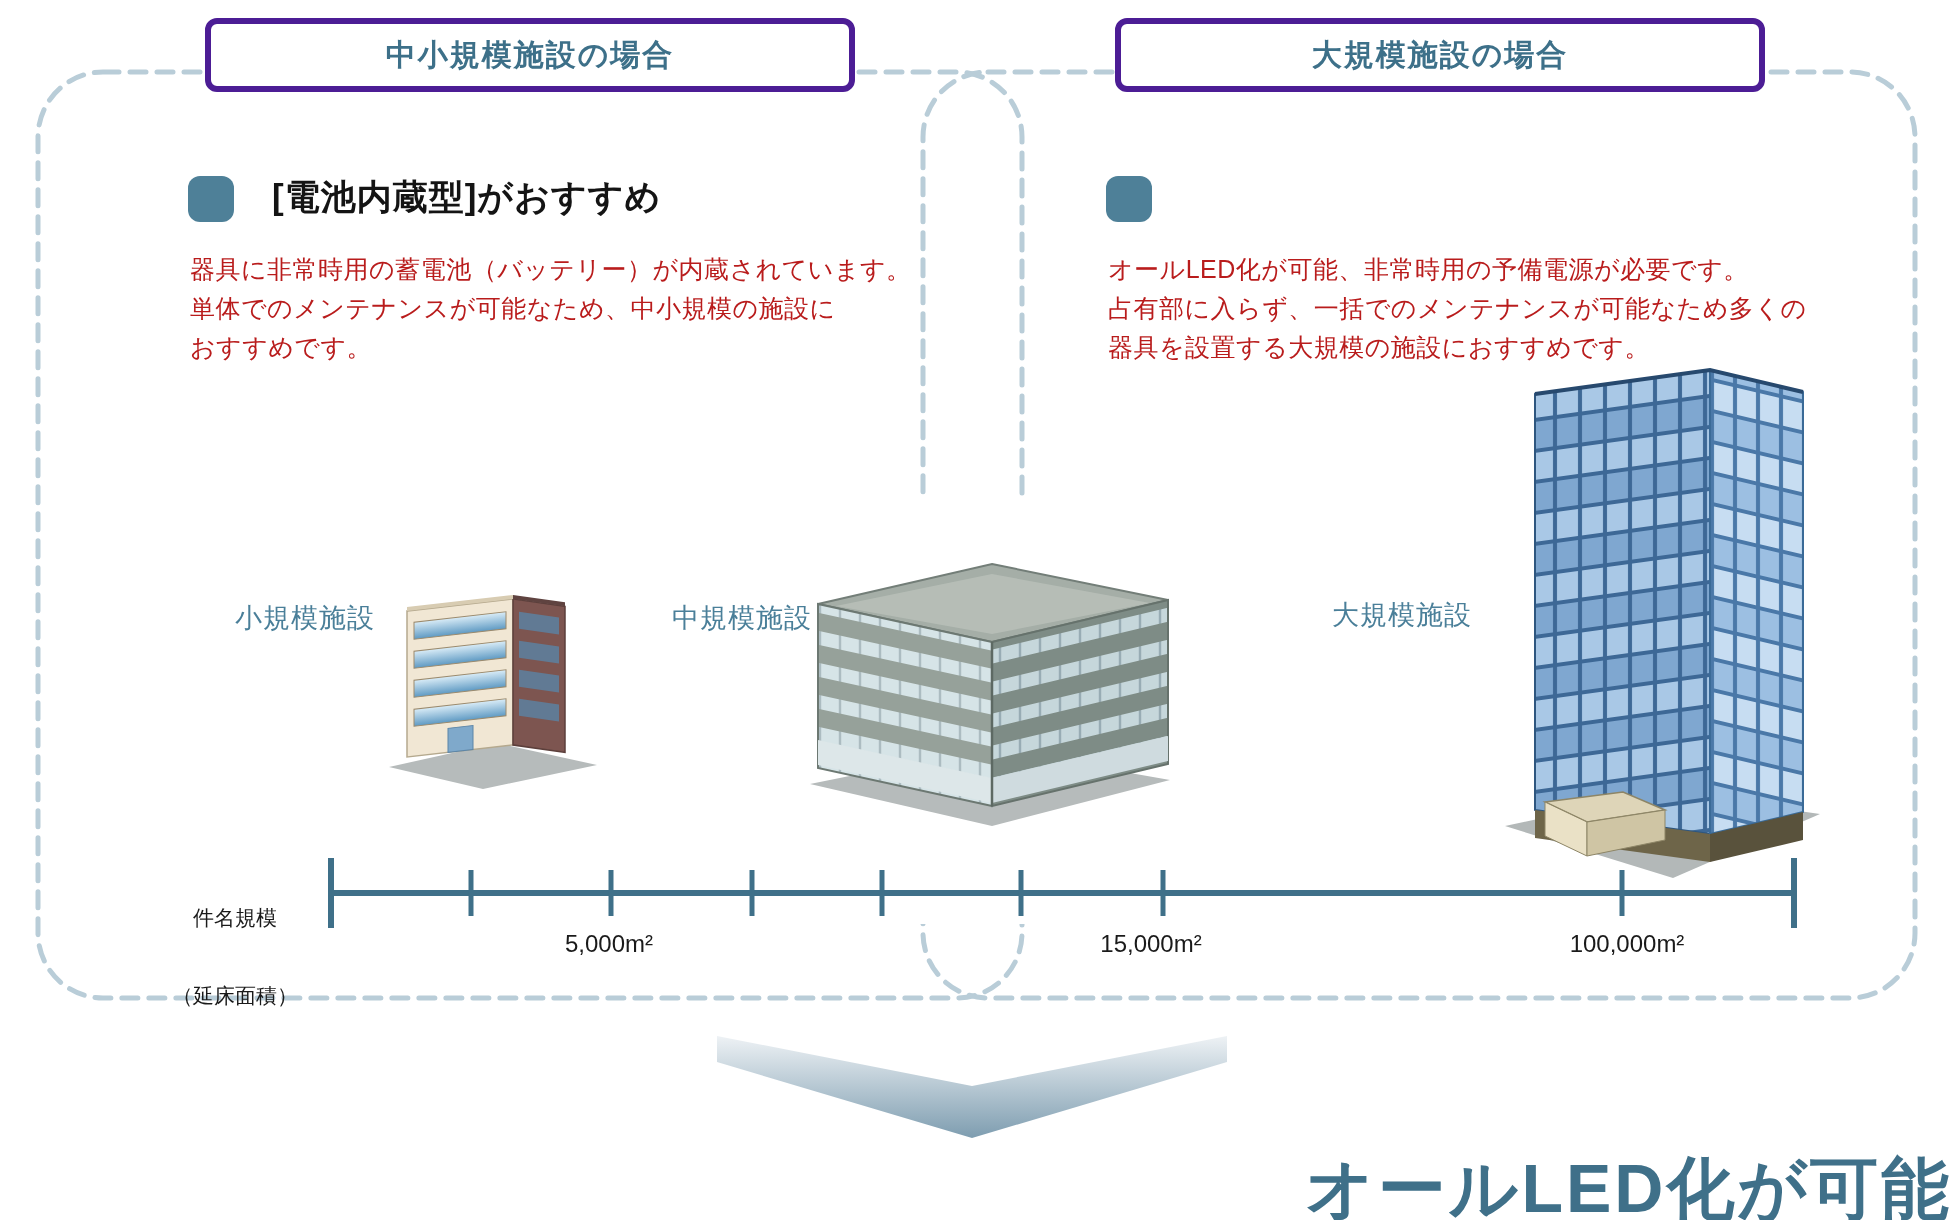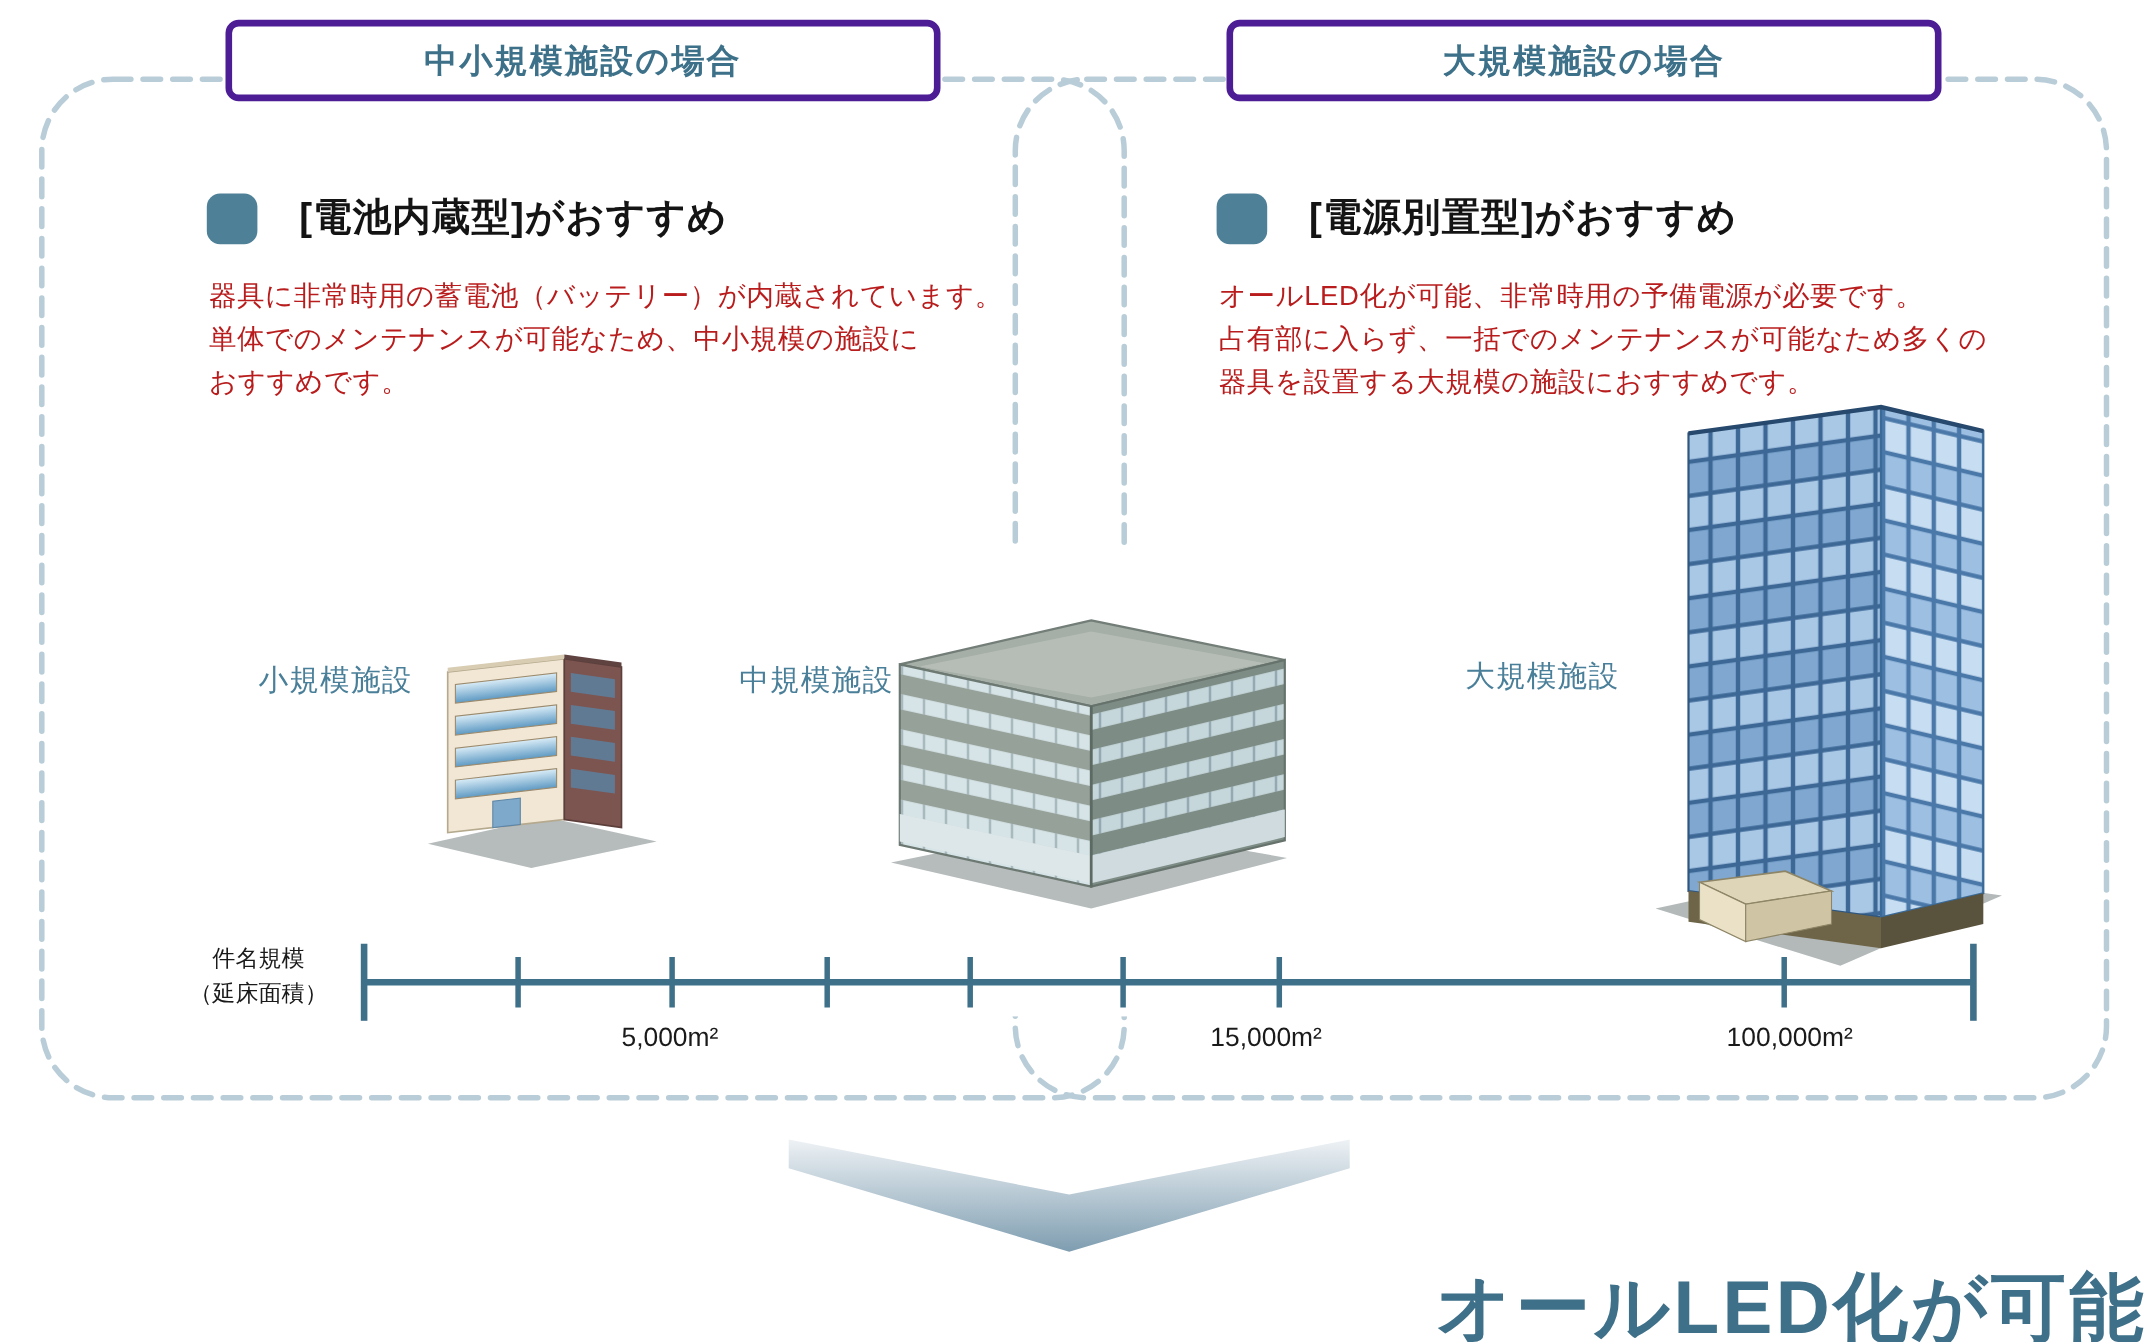--- a/index.html
+++ b/index.html
@@ -23,21 +23,21 @@
   .sec-title{position:absolute;top:174px;font-size:35px;font-weight:bold;color:#141414;letter-spacing:1px;}
   .sec-body{position:absolute;top:250px;font-size:25px;line-height:39px;color:#b91c1c;white-space:pre-line;letter-spacing:0.5px;}
 
   .bldg-label{position:absolute;font-size:27px;color:#4a7f99;letter-spacing:1px;}
   .bldg{position:absolute;}
 
   .axis-svg{position:absolute;left:300px;top:848px;width:1520px;height:92px;}
   .axis-line{stroke:#3f7089;stroke-width:6;}
   .axis-tick{stroke:#3f7089;stroke-width:5;}
   .axis-label{position:absolute;left:165px;top:856px;width:140px;text-align:center;font-size:21px;line-height:1.5;color:#1a1a1a;}
-  .axis-label span{display:block;}
+  .axis-label span{display:block;margin-top:46px;}
   .tick-label{position:absolute;top:930px;width:220px;text-align:center;font-size:24px;color:#1a1a1a;}
 
   .chevron-svg{position:absolute;left:713px;top:1032px;width:518px;height:112px;}
   .conclusion{
     position:absolute;left:0;top:1144px;width:100%;text-align:right;
     font-size:68px;font-weight:bold;color:#3f7089;letter-spacing:3px;
   }
 </style>
 </head>
 <body>
@@ -57,21 +57,20 @@
     <span>大規模施設の場合</span>
   </div>
 
   <div class="bullet" style="left:188px;"></div>
   <div class="sec-title" style="left:272px;">[電池内蔵型]がおすすめ</div>
   <div class="sec-body" style="left:190px;">器具に非常時用の蓄電池（バッテリー）が内蔵されています。
 単体でのメンテナンスが可能なため、中小規模の施設に
 おすすめです。</div>
 
   <div class="bullet" style="left:1106px;"></div>
-  <div class="sec-title" style="left:1190px;">[電源別置型]がおすすめ</div>
   <div class="sec-body" style="left:1108px;">オールLED化が可能、非常時用の予備電源が必要です。
 占有部に入らず、一括でのメンテナンスが可能なため多くの
 器具を設置する大規模の施設におすすめです。</div>
 
   <div class="bldg-label" style="left:235px;top:600px;">小規模施設</div>
   <div class="bldg-label" style="left:672px;top:600px;">中規模施設</div>
   <div class="bldg-label" style="left:1332px;top:597px;">大規模施設</div>
 
   <svg class="bldg" style="left:385px;top:575px;" width="215" height="225" viewBox="0 0 215 225" aria-hidden="true">
     <defs>

